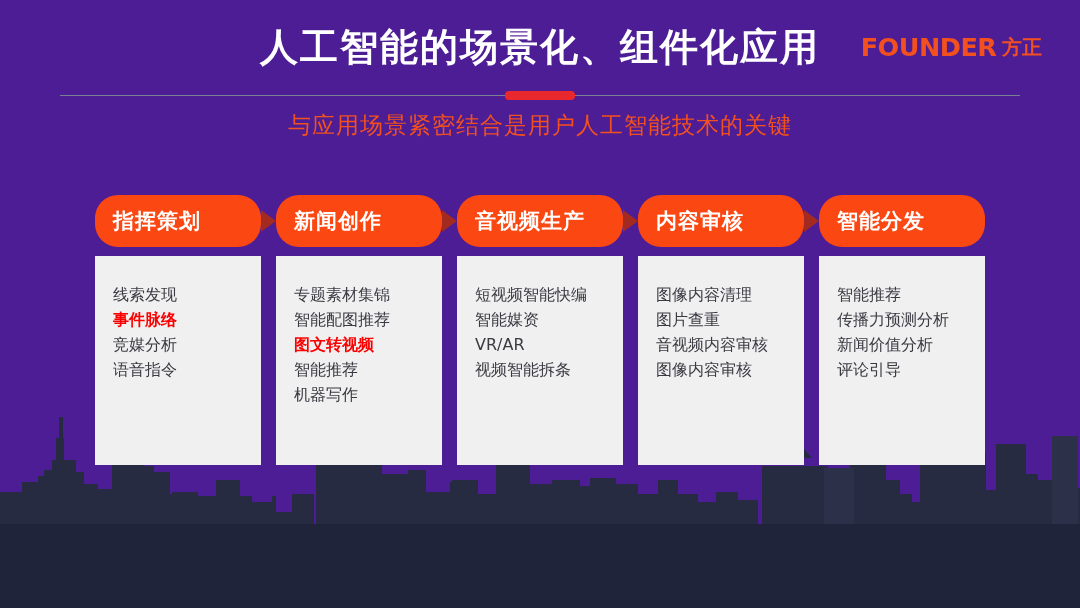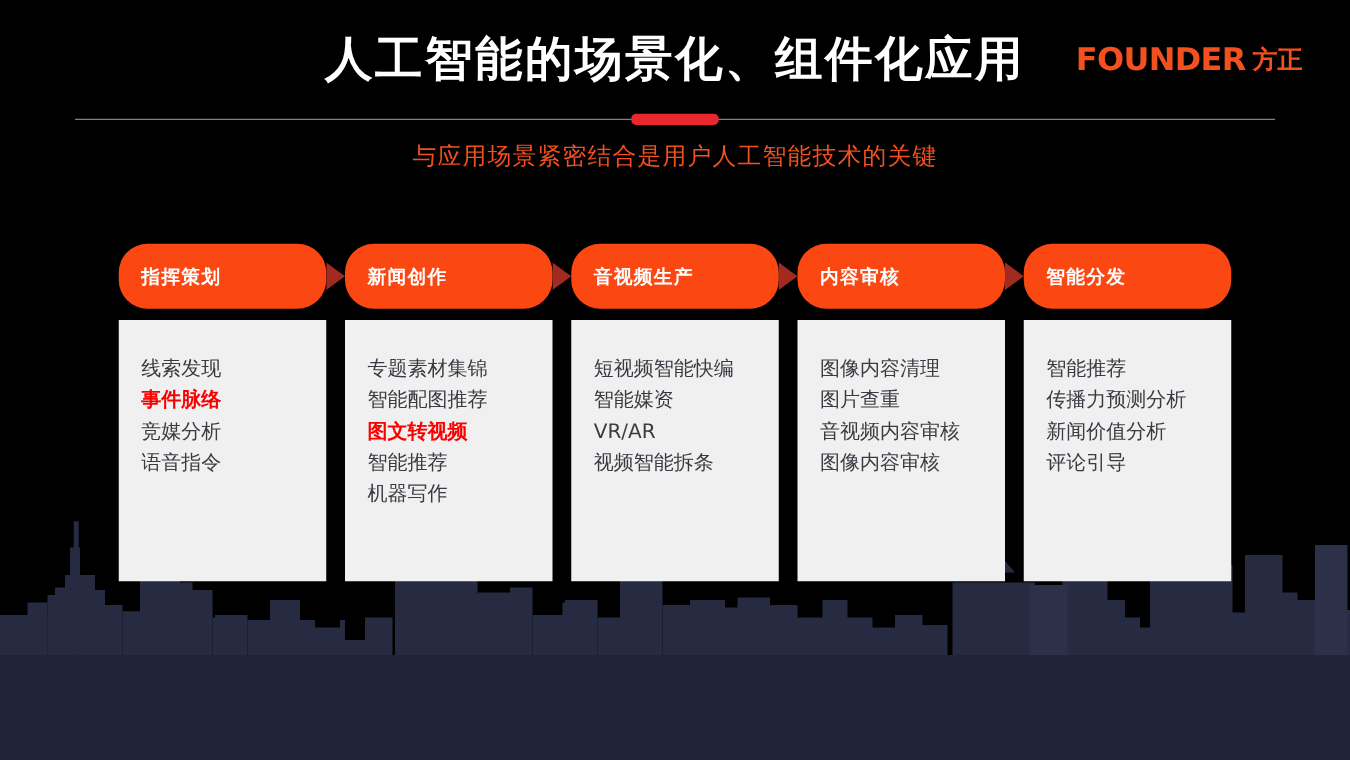--- a/index.html
+++ b/index.html
@@ -5,21 +5,21 @@
   * { margin:0; padding:0; box-sizing:border-box; }
   html, body {
     width:1080px; height:608px;
     background:#20243a;
     font-family:"DejaVu Sans","Liberation Sans",sans-serif;
     overflow:hidden;
   }
   #slide {
     position:relative;
     width:1080px; height:524px;
-    background:#000000;
+    background:#4c1d95;
     overflow:hidden;
   }
 
   
   #skyline {
     position:absolute; left:0; bottom:0;
     width:1080px; height:140px;
     z-index:0;
     pointer-events:none;
   }
@@ -75,21 +75,21 @@
     border-radius:4px;
     z-index:3;
   }
 
   #subtitle {
     position:absolute;
     left:0; top:112px;
     width:1080px;
     text-align:center;
     color:#f2501e;
-    font-size:19px;
+    font-size:23px;
     line-height:26px;
     letter-spacing:1px;
     z-index:3;
   }
 
   
   #cards {
     position:absolute;
     left:95px; top:195px;
     width:890px; height:270px;
@@ -103,21 +103,21 @@
     display:flex;
     flex-direction:column;
   }
   .card-header {
     height:52px;
     background:#fb4813;
     display:flex;
     align-items:center;
     padding-left:18px;
     color:#ffffff;
-    font-size:15px;
+    font-size:21px;
     font-weight:bold;
     letter-spacing:1px;
     flex:0 0 auto;
     border-radius:23px;
   }
   .card-body {
     margin-top:9px;
     flex:1 1 auto;
     background:#f0f0f0;
     padding:26px 0 12px 18px;

